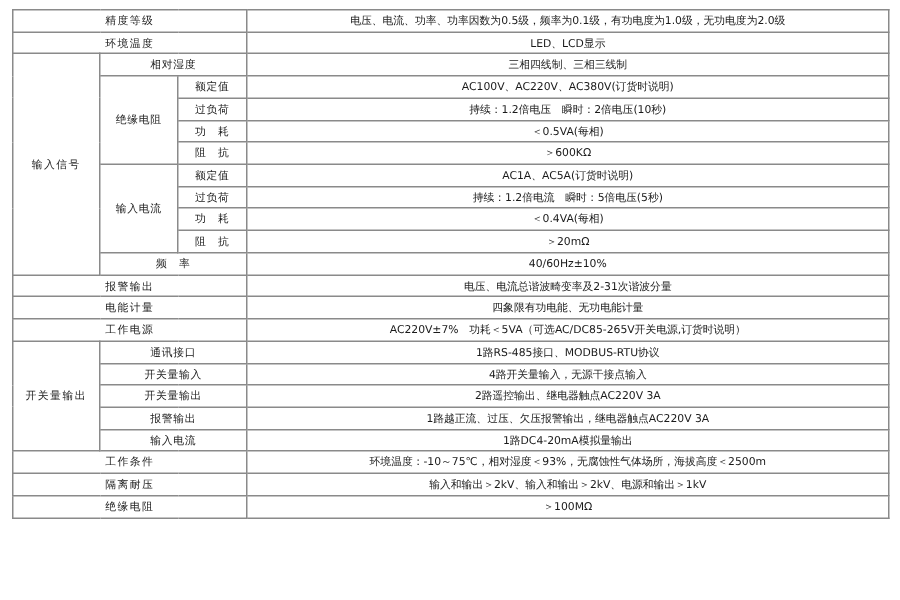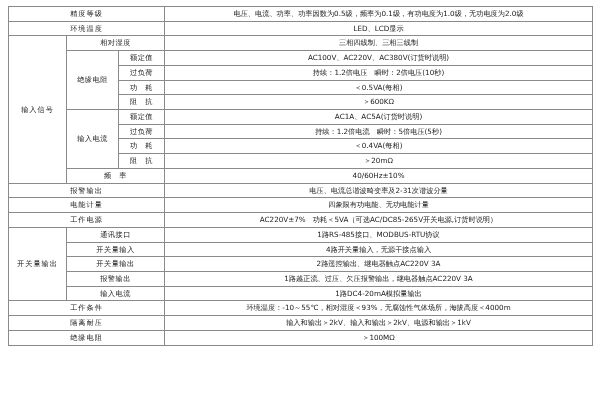--- a/index.html
+++ b/index.html
@@ -132,21 +132,21 @@
     <tr>
       <td class="lbl" colspan="2">报警输出</td>
       <td class="val">1路越正流、过压、欠压报警输出，继电器触点AC220V 3A</td>
     </tr>
     <tr>
       <td class="lbl" colspan="2">输入电流</td>
       <td class="val">1路DC4-20mA模拟量输出</td>
     </tr>
     <tr>
       <td class="lbl big" colspan="3">工作条件</td>
-      <td class="val">环境温度：-10～55℃，相对湿度＜93%，无腐蚀性气体场所，海拔高度＜4000m</td>
+      <td class="val">环境温度：-10～75℃，相对湿度＜93%，无腐蚀性气体场所，海拔高度＜2500m</td>
     </tr>
     <tr>
       <td class="lbl big" colspan="3">隔离耐压</td>
       <td class="val">输入和输出＞2kV、输入和输出＞2kV、电源和输出＞1kV</td>
     </tr>
     <tr>
       <td class="lbl big" colspan="3">绝缘电阻</td>
       <td class="val">＞100MΩ</td>
     </tr>
   </tbody>

